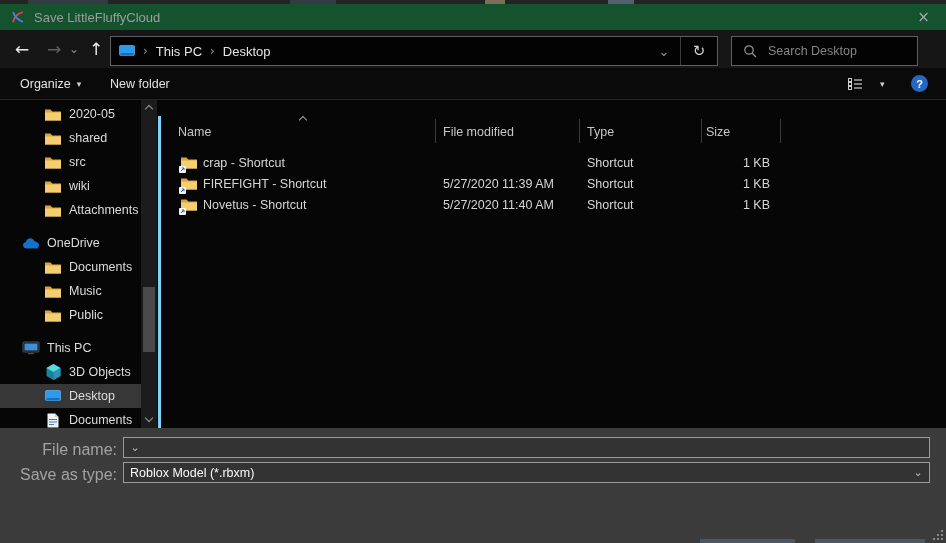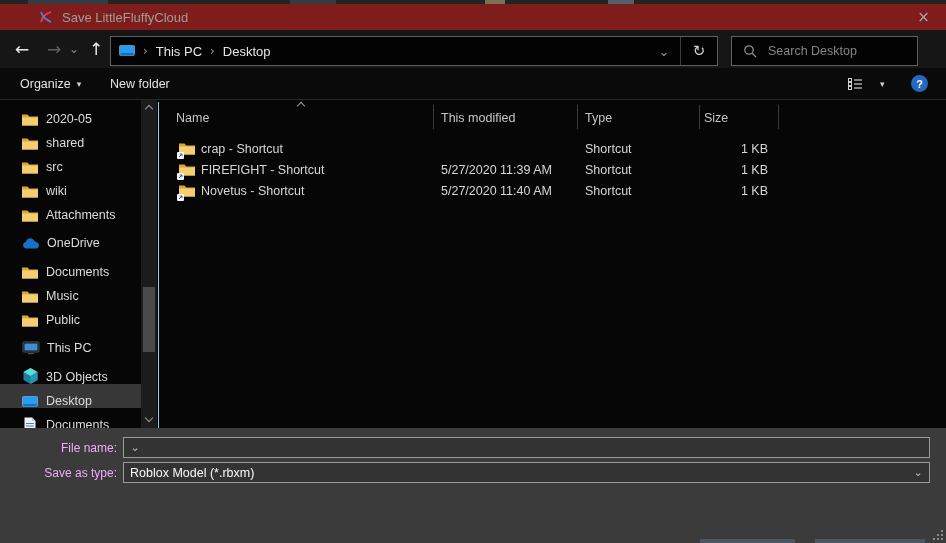--- a/index.html
+++ b/index.html
@@ -10,21 +10,21 @@
     font-family:"Liberation Sans","DejaVu Sans",sans-serif;font-size:12.5px;
   }
   .abs{position:absolute;}
   .glyph{font-family:"DejaVu Sans",sans-serif;}
 
   
   .top-sliver{left:0;top:0;width:946px;height:4px;background:#232323;overflow:hidden;}
   .sliver-mark{position:absolute;top:0;height:4px;opacity:.55;}
 
   
-  .titlebar{left:0;top:4px;width:946px;height:26px;background:#7f1d1d;display:flex;align-items:center;padding-left:28px;}
+  .titlebar{left:0;top:4px;width:946px;height:26px;background:#14532d;display:flex;align-items:center;}
   .titlebar .app-icon{margin-left:10px;width:16px;height:16px;flex:0 0 auto;}
   .titlebar .title{margin-left:8px;color:#9d9d9d;font-size:13px;}
   .close-btn{position:absolute;right:0;top:0;width:45px;height:26px;display:flex;align-items:center;justify-content:center;color:#a8a8a8;font-size:15px;cursor:default;}
 
   
   .navbar{left:0;top:30px;width:946px;height:38px;background:#161616;}
   .navbtn{position:absolute;top:4px;height:30px;display:flex;align-items:center;justify-content:center;font-size:17px;}
   .addressbar{position:absolute;left:110px;top:6px;width:608px;height:30px;background:#030303;border:1px solid #5f5f5f;display:flex;align-items:center;}
   .crumb-sep{color:#9a9a9a;font-size:12px;margin:0 8px;}
   .crumb{color:#e4e4e4;font-size:13px;}
@@ -42,44 +42,44 @@
   .cmd-item{position:absolute;top:0;height:31px;display:flex;align-items:center;color:#e3e3e3;font-size:12.5px;}
   .caret{color:#cfcfcf;font-size:9px;margin-left:6px;}
   .help-circle{width:17px;height:17px;border-radius:50%;background:#2567c2;color:#fff;font-weight:bold;font-size:11px;display:flex;align-items:center;justify-content:center;}
 
   
   .content{left:0;top:100px;width:946px;height:328px;background:#060606;}
   .sidebar{position:absolute;left:0;top:0;width:157px;height:328px;padding-top:2px;overflow:hidden;}
   .side-item{width:141px;height:24px;display:flex;align-items:center;color:#dcdcdc;}
   .side-item .ic{flex:0 0 auto;display:flex;width:18px;justify-content:center;}
   .side-item .lb{margin-left:7px;white-space:nowrap;}
-  .ind2{padding-left:21px;align-items:flex-end;}
+  .ind2{padding-left:44px;}
   .ind1{padding-left:22px;}
   .gap{margin-top:9px;}
   .side-item.selected{background:#373737;}
 
   .sscroll{position:absolute;right:0;top:0;width:16px;height:328px;background:#1c1c1c;}
   .sscroll .thumb{position:absolute;left:2px;top:187px;width:12px;height:65px;background:#4a4a4a;}
   .chev{display:inline-block;width:6px;height:6px;border-left:1.5px solid #9a9a9a;border-top:1.5px solid #9a9a9a;}
   .chev.up{transform:rotate(45deg);}
   .chev.down{transform:rotate(-135deg);}
   .sscroll .cbtn{position:absolute;left:0;width:16px;height:14px;display:flex;align-items:center;justify-content:center;}
 
-  .filelist{position:absolute;left:158px;top:2px;width:788px;height:328px;border-left:1px solid #7dd3fc;}
+  .filelist{position:absolute;left:158px;top:16px;width:788px;height:328px;border-left:3px solid #7dd3fc;}
   .colsep{position:absolute;top:3px;width:1px;height:24px;background:#3a3a3a;}
   .colhead{position:absolute;top:9px;color:#c5c5c5;font-size:12.5px;}
   .sort-chev{position:absolute;left:139px;top:1px;}
   .frow{position:absolute;left:0;width:788px;height:21px;}
   .frow .cell{position:absolute;top:0;line-height:21px;white-space:nowrap;color:#d6d6d6;}
   .frow .icon-wrap{position:absolute;left:20px;top:3px;width:16px;height:15px;}
   .frow .ovl{position:absolute;left:-2px;bottom:-2px;}
 
   
   .bottom-panel{left:0;top:428px;width:946px;height:115px;background:#3b3b3b;}
-  .flabel{position:absolute;left:0;width:117px;text-align:right;color:#f0abfc;font-size:12px;}
+  .flabel{position:absolute;left:0;width:117px;text-align:right;color:#a3a3a3;font-size:16px;}
   .fieldbox{position:absolute;left:123px;width:807px;height:21px;background:#333;border:1px solid #9b9b9b;display:flex;align-items:center;}
   .fieldbox input{flex:1;background:transparent;border:0;outline:0;color:#fafafa;font-family:inherit;font-size:12.5px;padding:0 6px;}
   .fieldbox .val{flex:1;color:#fafafa;padding:0 6px;white-space:nowrap;}
   .fieldbox .dd{width:22px;color:#bdbdbd;font-size:11px;text-align:center;}
 
   .grip{position:absolute;right:3px;bottom:3px;width:2px;height:2px;background:#8a8a8a;
         box-shadow:-4px 0 #8a8a8a,-8px 0 #8a8a8a,0 -4px #8a8a8a,-4px -4px #8a8a8a,0 -8px #8a8a8a;}
   .bottom-sliver{position:absolute;bottom:0;height:4px;opacity:.4;background:#6a7e96;}
 </style>
 </head>
@@ -301,21 +301,21 @@
         </div>
     </div>
 
     <div class="filelist">
       <span class="chev up sort-chev"></span>
       <div class="colsep" style="left:274px"></div>
       <div class="colsep" style="left:418px"></div>
       <div class="colsep" style="left:540px"></div>
       <div class="colsep" style="left:619px"></div>
       <div class="colhead" style="left:17px">Name</div>
-      <div class="colhead" style="left:282px">This modified</div>
+      <div class="colhead" style="left:282px">File modified</div>
       <div class="colhead" style="left:426px">Type</div>
       <div class="colhead" style="left:545px">Size</div>
 
       <div class="frow" style="top:37px">
         <span class="icon-wrap">
           <svg width="16" height="13" viewBox="0 0 16 13">
               <path d="M0 1.5 h5.5 l1.8 2 H16 V12.5 H0 Z" fill="#dfa33c"></path>
               <rect x="0" y="4.5" width="16" height="8" fill="#f3cf72"></rect>
             </svg>
           <svg class="ovl" width="7" height="7" viewBox="0 0 7 7">

